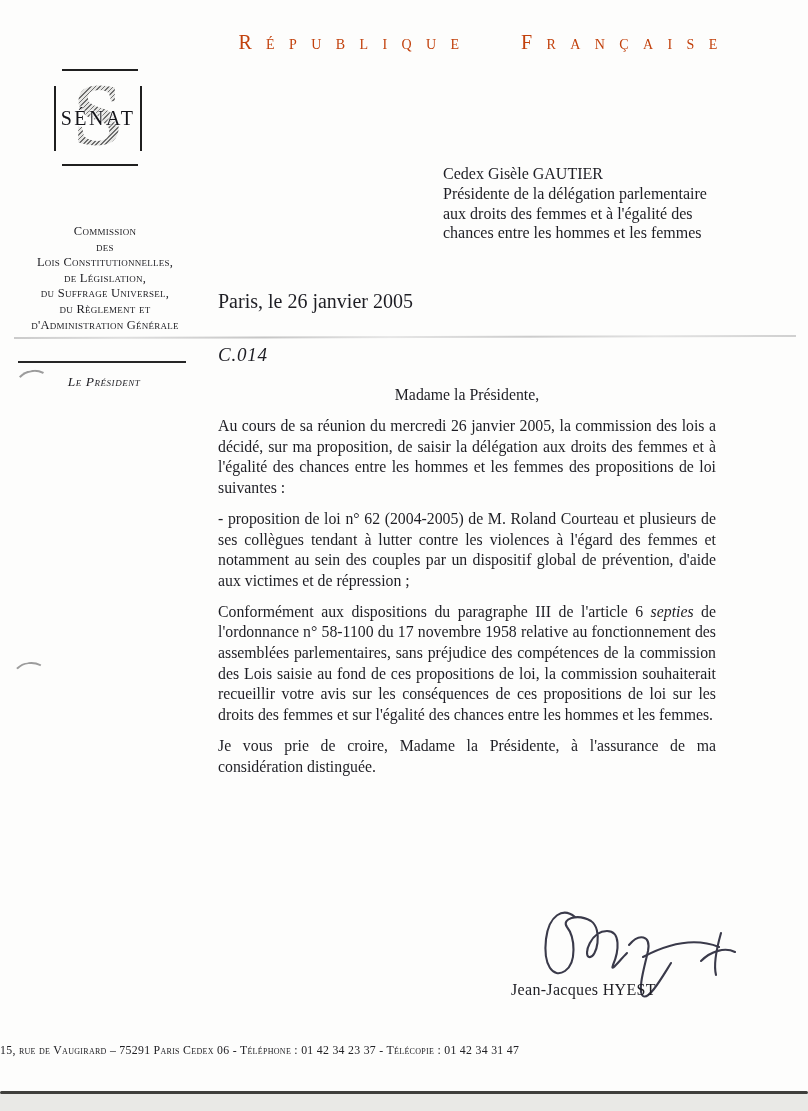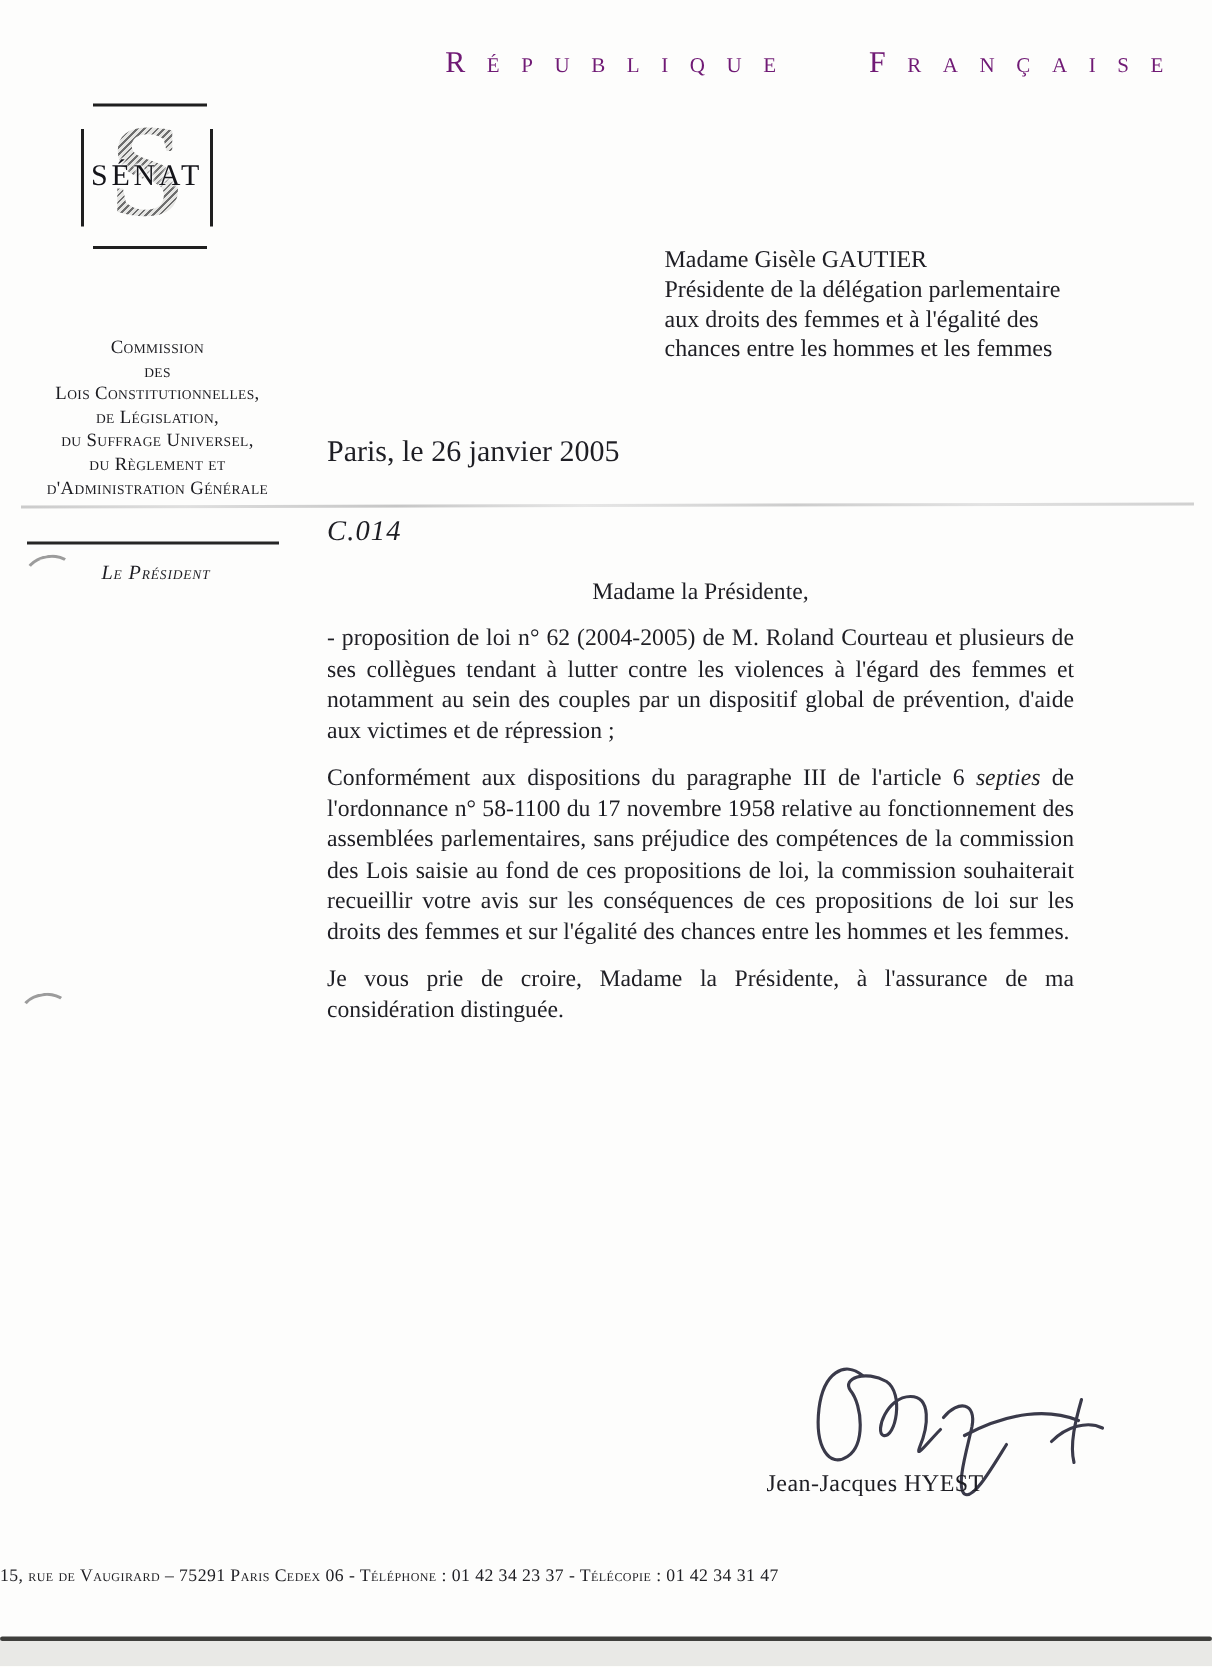--- a/index.html
+++ b/index.html
@@ -4,23 +4,23 @@
 <style>
   html,body { margin:0; padding:0; background:#ffffff; }
   .page {
     position:relative; width:808px; height:1111px; margin:0 auto;
     background:#fdfdfc; overflow:hidden;
     font-family:"Liberation Serif", serif; color:#1e1e24;
   }
 
   
   .header-title {
-    position:absolute; top:31px; left:180px; width:610px; text-align:right;
+    position:absolute; top:31px; left:180px; width:610px; text-align:center;
     font-size:20px; font-variant:small-caps; letter-spacing:0.72em; word-spacing:1.4em;
-    color:#701a75;
+    color:#c2410c;
   }
 
   
   .logo-box { position:absolute; left:54px; top:69px; width:88px; height:97px; }
   .logo-line-top    { position:absolute; top:0; left:8px; right:4px; height:2px; background:#1f1f1f; }
   .logo-line-bottom { position:absolute; bottom:0; left:8px; right:4px; height:2px; background:#1f1f1f; }
   .logo-bar-left    { position:absolute; left:0; top:17px; bottom:15px; width:2px; background:#1f1f1f; }
   .logo-bar-right   { position:absolute; right:0; top:17px; bottom:15px; width:2px; background:#1f1f1f; }
   .logo-s {
     position:absolute; left:50%; top:50%; transform:translate(-50%,-53%);
@@ -114,38 +114,39 @@
     <span>Commission</span>
     <span>des</span>
     <span>Lois Constitutionnelles,</span>
     <span>de Législation,</span>
     <span>du Suffrage Universel,</span>
     <span>du Règlement et</span>
     <span>d'Administration Générale</span>
   </div>
 
   <div class="recipient">
-    <span>Madame Gisèle GAUTIER</span>
+    <span>Cedex Gisèle GAUTIER</span>
     <span>Présidente de la délégation parlementaire</span>
     <span>aux droits des femmes et à l'égalité des</span>
     <span>chances entre les hommes et les femmes</span>
   </div>
 
   <div class="dateline">Paris, le 26 janvier 2005</div>
 
   <div class="fold-line"></div>
 
   <div class="ref">C.014</div>
 
   <div class="rule-president"></div>
   <div class="arc arc1"></div>
   <div class="president">Le Président</div>
 
   <div class="body-block">
     <p class="salutation">Madame la Présidente,</p>
+    <p>Au cours de sa réunion du mercredi 26 janvier 2005, la commission des lois a décidé, sur ma proposition, de saisir la délégation aux droits des femmes et à l'égalité des chances entre les hommes et les femmes des propositions de loi suivantes :</p>
     <p>- proposition de loi n° 62 (2004-2005) de M. Roland Courteau et plusieurs de ses collègues tendant à lutter contre les violences à l'égard des femmes et notamment au sein des couples par un dispositif global de prévention, d'aide aux victimes et de répression ;</p>
     <p><span>Conformément aux dispositions du paragraphe III de l'article 6 </span><span class="italic">septies</span><span> de l'ordonnance n° 58-1100 du 17 novembre 1958 relative au fonctionnement des assemblées parlementaires, sans préjudice des compétences de la commission des Lois saisie au fond de ces propositions de loi, la commission souhaiterait recueillir votre avis sur les conséquences de ces propositions de loi sur les droits des femmes et sur l'égalité des chances entre les hommes et les femmes.</span></p>
     <p>Je vous prie de croire, Madame la Présidente, à l'assurance de ma considération distinguée.</p>
   </div>
 
   <div class="arc arc2"></div>
 
   <svg class="signature-svg" width="240" height="100" viewBox="0 0 240 100">
     <g fill="none" stroke="#3a3a4a" stroke-width="2.1" stroke-linecap="round">
       <path d="M78,14 C66,4 52,12 49,36 C46,62 56,76 68,68 C80,60 78,34 70,24 C64,16 80,10 94,18 C106,26 100,56 92,54 C86,52 94,28 110,28 C124,28 122,48 116,62 C113,70 122,58 130,50"></path>

